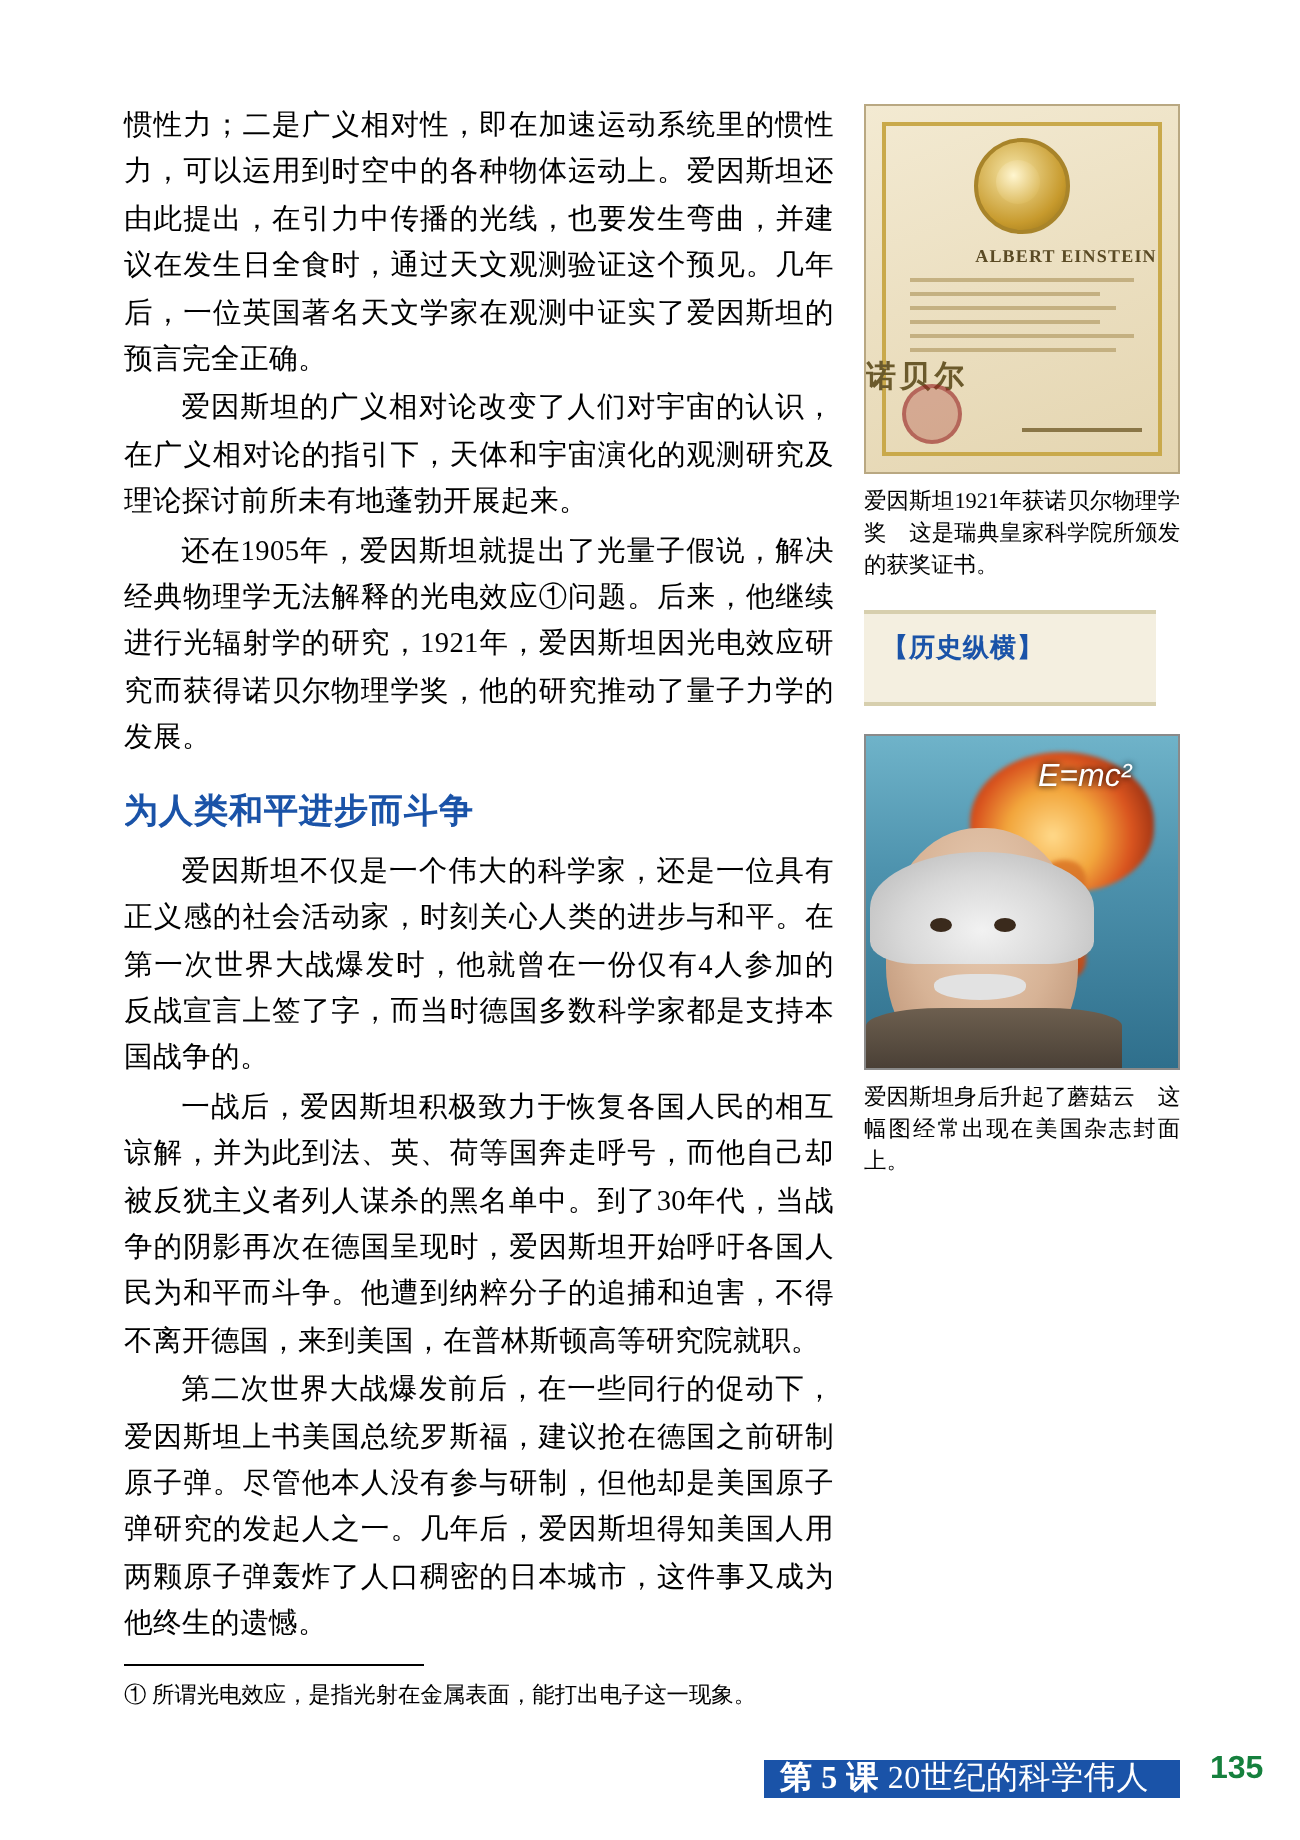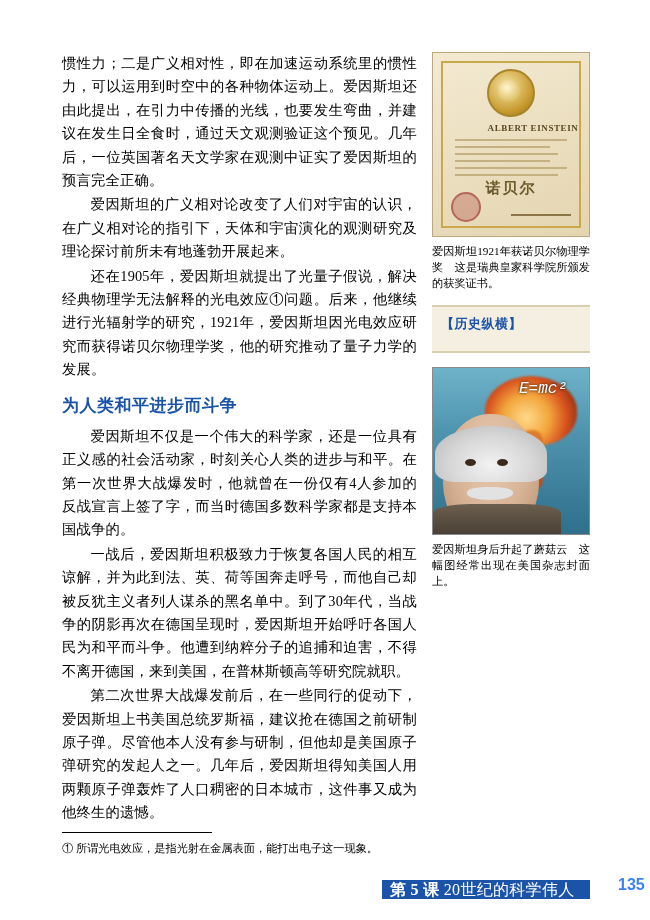--- a/index.html
+++ b/index.html
@@ -132,21 +132,21 @@
     background: #bda877;
     margin-bottom: 5px;
     opacity: .85;
   }
   .cert-lines i:nth-child(2n) { width: 85%; }
   .cert-lines i:nth-child(3n) { width: 92%; }
   .cert-big {
     position: absolute;
     left: 0; right: 0;
     top: 126px;
-    text-align: center;
+    text-align: left;
     font-size: 15px;
     font-weight: bold;
     color: #6b5a2c;
     letter-spacing: 2px;
   }
   .cert-stamp {
     position: absolute;
     left: 18px;
     bottom: 14px;
     width: 26px; height: 26px;
@@ -167,21 +167,21 @@
     line-height: 16px;
     color: #000;
     margin-top: 6px;
     text-align: justify;
     text-justify: inter-ideograph;
   }
 
   
   .sidebox {
     margin-top: 14px;
-    width: 158px;
+    width: 146px;
     background: #f4efe0;
     border-top: 2px solid #d7cfae;
     border-bottom: 2px solid #d7cfae;
     box-sizing: border-box;
     padding: 8px 9px 12px 9px;
   }
   .sidebox-title {
     font-size: 13px;
     font-weight: bold;
     color: #1a53a8;
@@ -221,21 +221,21 @@
     position: absolute;
     left: 88px; top: 62px;
     width: 22px; height: 60px;
     background: linear-gradient(180deg, #e0802c, #b8471c);
     border-radius: 10px;
     filter: blur(1px);
   }
   .photo .formula {
     position: absolute;
     left: 86px; top: 12px;
-    font-family: Liberation Mono, monospace;
+    font-family: Liberation Sans, sans-serif;
     font-style: italic;
     font-size: 16px;
     color: #ffffff;
     text-shadow: 0 0 3px #000;
   }
   .photo .head {
     position: absolute;
     left: 10px; bottom: 0;
     width: 96px; height: 120px;
     background: radial-gradient(ellipse at 50% 35%, #e9cdb4 0%, #d7b396 55%, #b98f72 100%);
@@ -285,25 +285,25 @@
     line-height: 19px;
     box-sizing: border-box;
     padding-left: 8px;
     letter-spacing: .3px;
   }
   .footer-bar .lesson {
     font-weight: bold;
   }
   .page-num {
     position: absolute;
-    left: 618px;
+    left: 605px;
     top: 876px;
     font-size: 16px;
     font-weight: bold;
-    color: #3b82f6;
+    color: #15803d;
     font-family: "Liberation Sans", sans-serif;
   }
 </style>
 </head>
 <body>
 
 <div class="page">
 
   <div class="maincol">
     <p>惯性力；二是广义相对性，即在加速运动系统里的惯性力，可以运用到时空中的各种物体运动上。爱因斯坦还由此提出，在引力中传播的光线，也要发生弯曲，并建议在发生日全食时，通过天文观测验证这个预见。几年后，一位英国著名天文学家在观测中证实了爱因斯坦的预言完全正确。</p>

